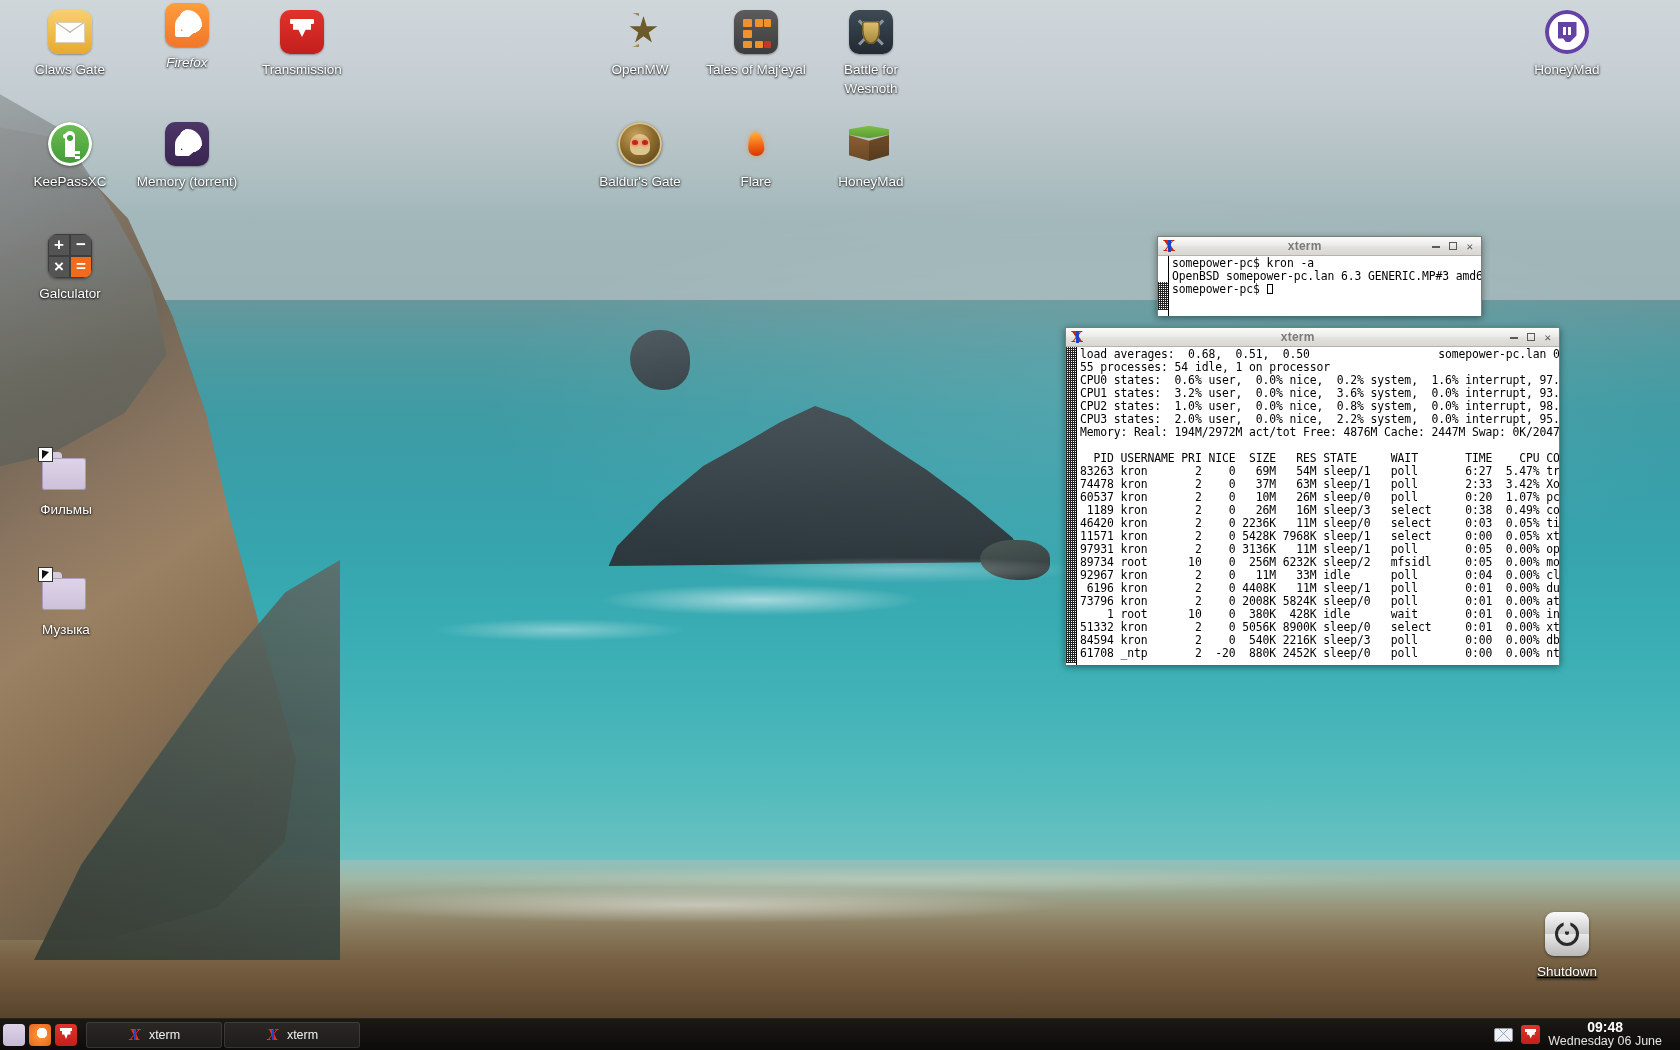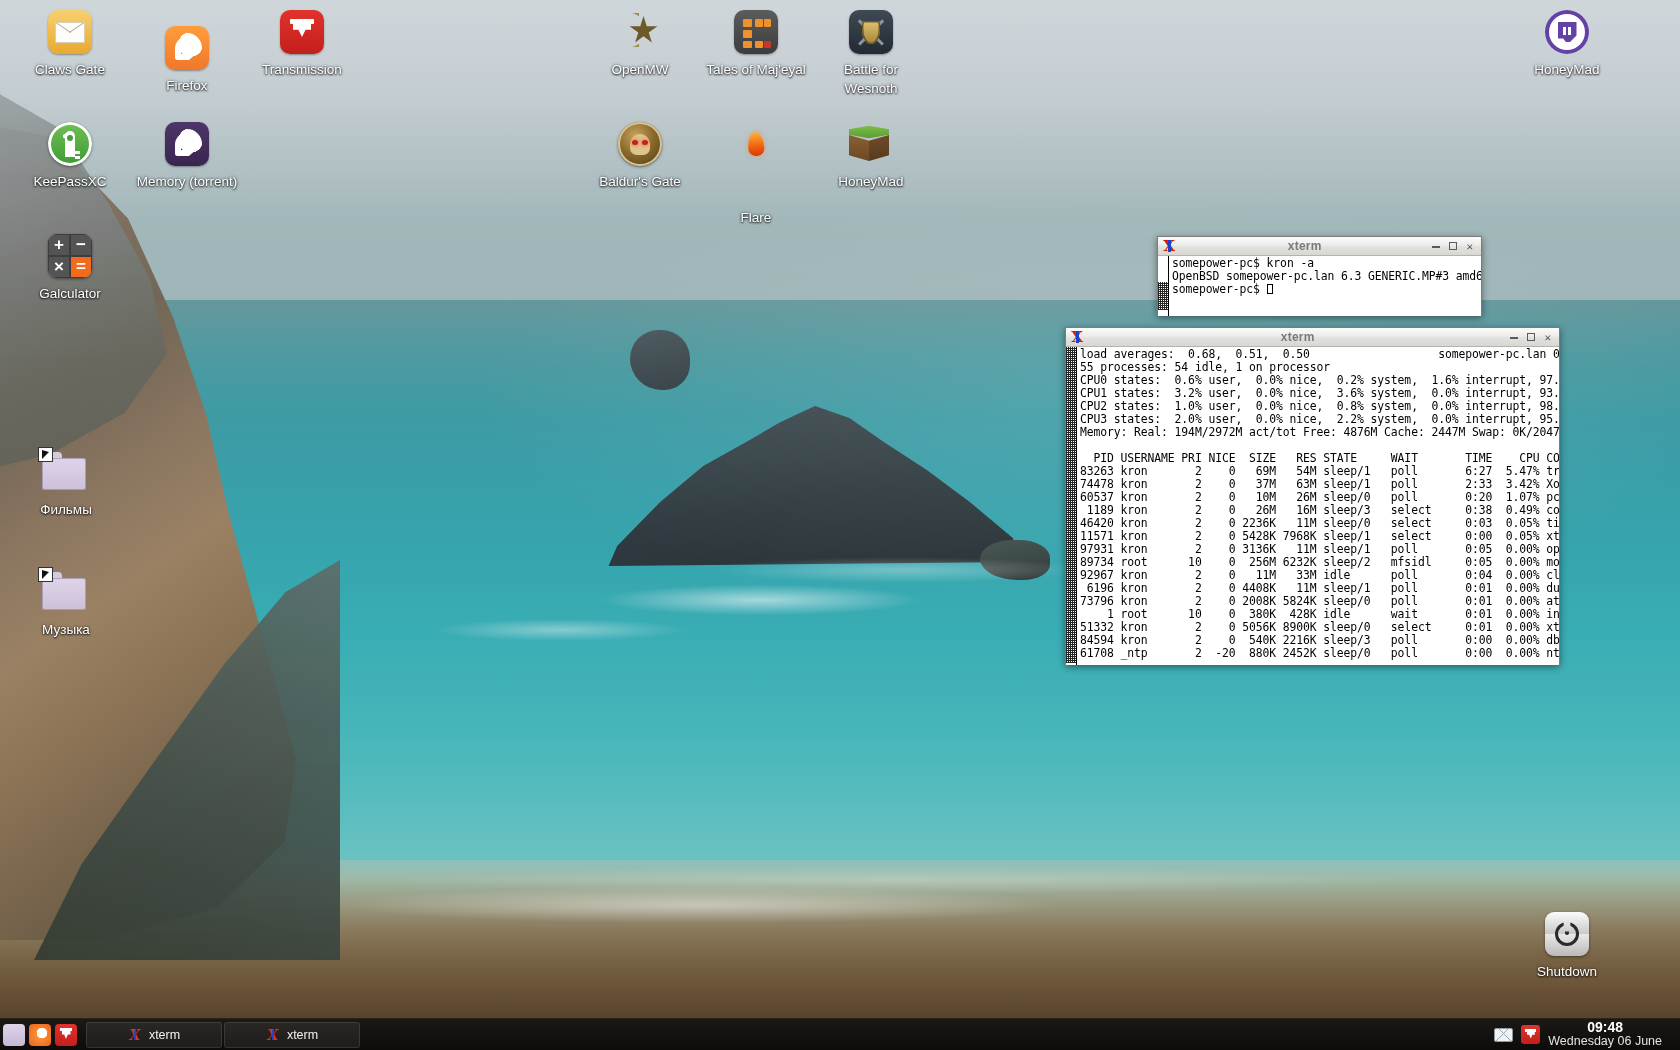--- a/index.html
+++ b/index.html
@@ -415,21 +415,21 @@
 
   <div class="dicon" style="left:14px; top:8px;">
     <div class="glyphbox">
       <div class="tile ic-claws">
           <div class="env"></div>
         </div>
     </div>
     <div class="dlabel">Claws Gate</div>
   </div>
 
-  <div class="dicon" style="left:131px; top:24px;">
+  <div class="dicon" style="left:131px; top:1px;font-style:italic;">
     <div class="glyphbox">
       <div class="tile ic-ff">
           <div class="fox"></div>
         </div>
     </div>
     <div class="dlabel">Firefox</div>
   </div>
 
   <div class="dicon" style="left:246px; top:8px;">
     <div class="glyphbox">
@@ -496,21 +496,21 @@
 
   <div class="dicon" style="left:584px; top:120px;">
     <div class="glyphbox">
       <div class="ic-bg">
           <div class="skull"></div>
         </div>
     </div>
     <div class="dlabel">Baldur's Gate</div>
   </div>
 
-  <div class="dicon" style="left:700px; top:120px;gap:36px;">
+  <div class="dicon" style="left:700px; top:120px;">
     <div class="glyphbox">
       <div class="ic-flare">
           <div class="flame"></div>
         </div>
     </div>
     <div class="dlabel">Flare</div>
   </div>
 
   <div class="dicon" style="left:815px; top:120px;">
     <div class="glyphbox">
@@ -559,21 +559,21 @@
     <div class="glyphbox">
       <div class="ic-folder">
           <div class="tab"></div>
           <div class="body"></div>
           <div class="lnk"></div>
         </div>
     </div>
     <div class="dlabel">Музыка</div>
   </div>
 
-  <div class="dicon" style="left:1511px; top:910px;">
+  <div class="dicon" style="left:1511px; top:910px;text-decoration:underline;">
     <div class="glyphbox">
       <div class="ic-shutdown">
           <div class="pw">
             <div class="pwbar"></div>
           </div>
         </div>
     </div>
     <div class="dlabel">Shutdown</div>
   </div>
 

